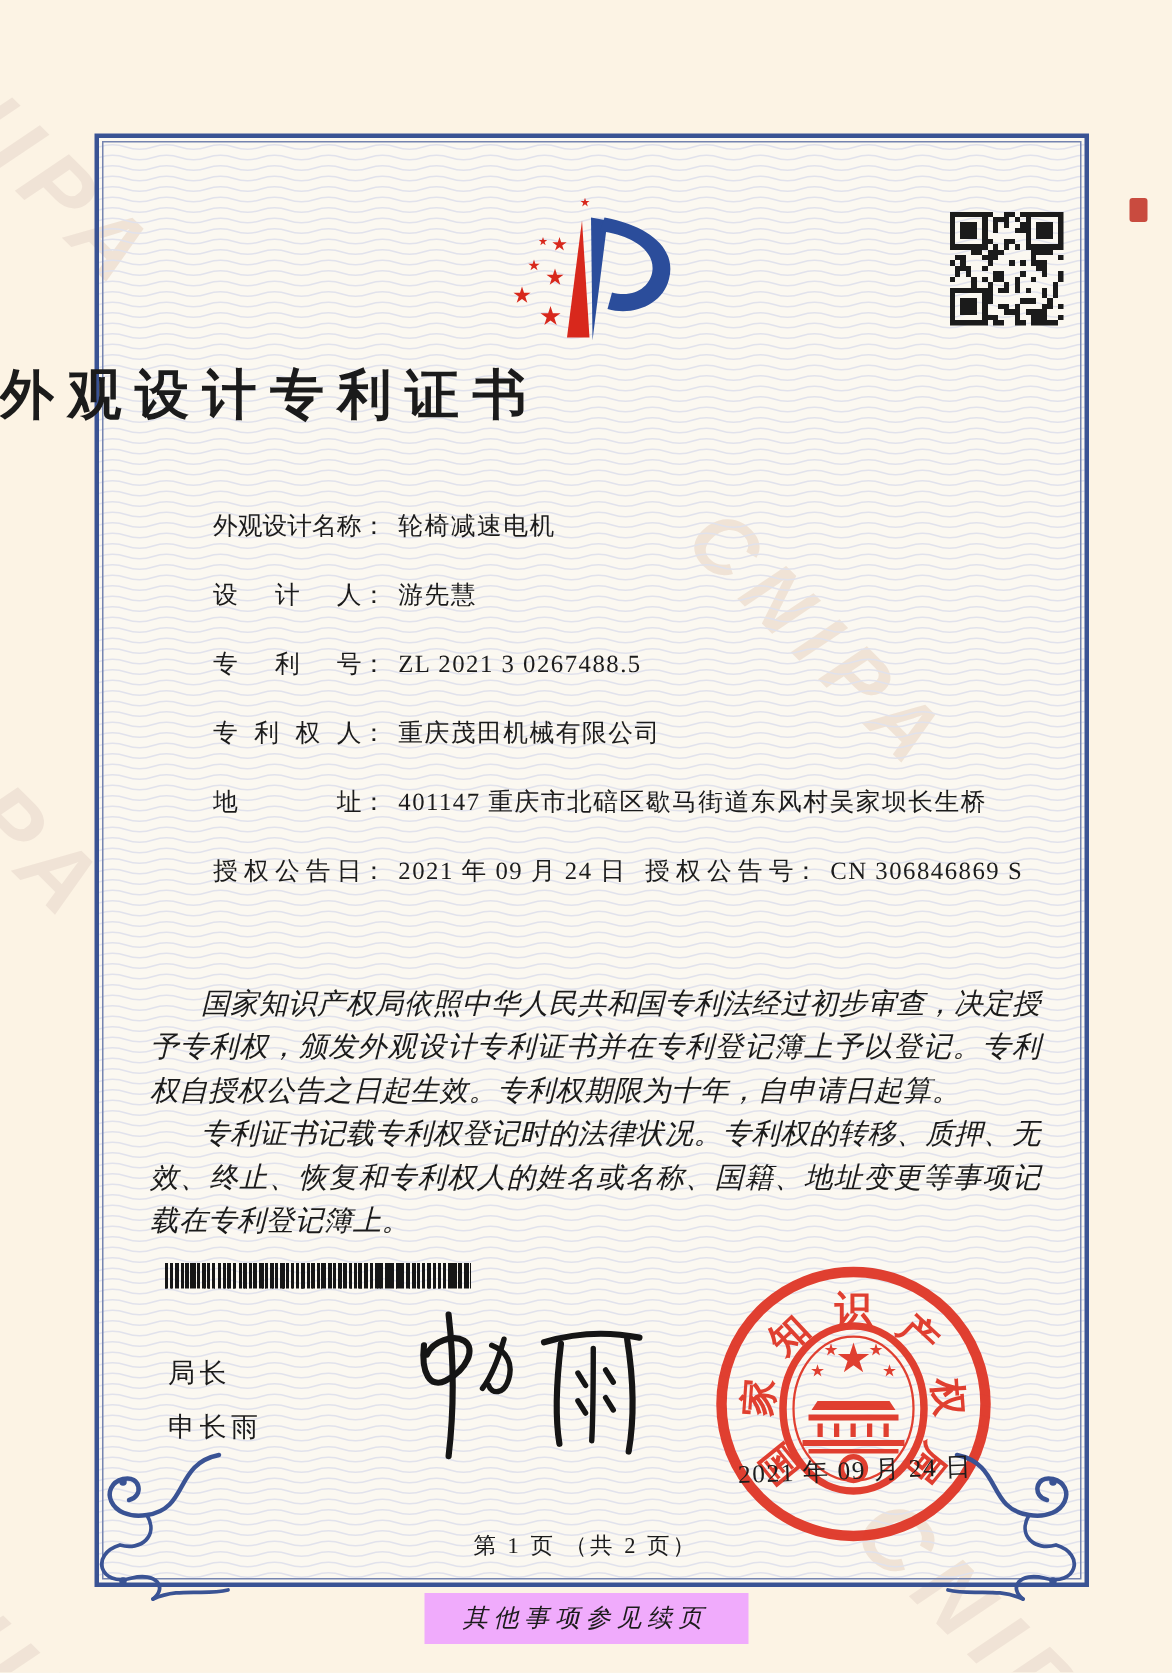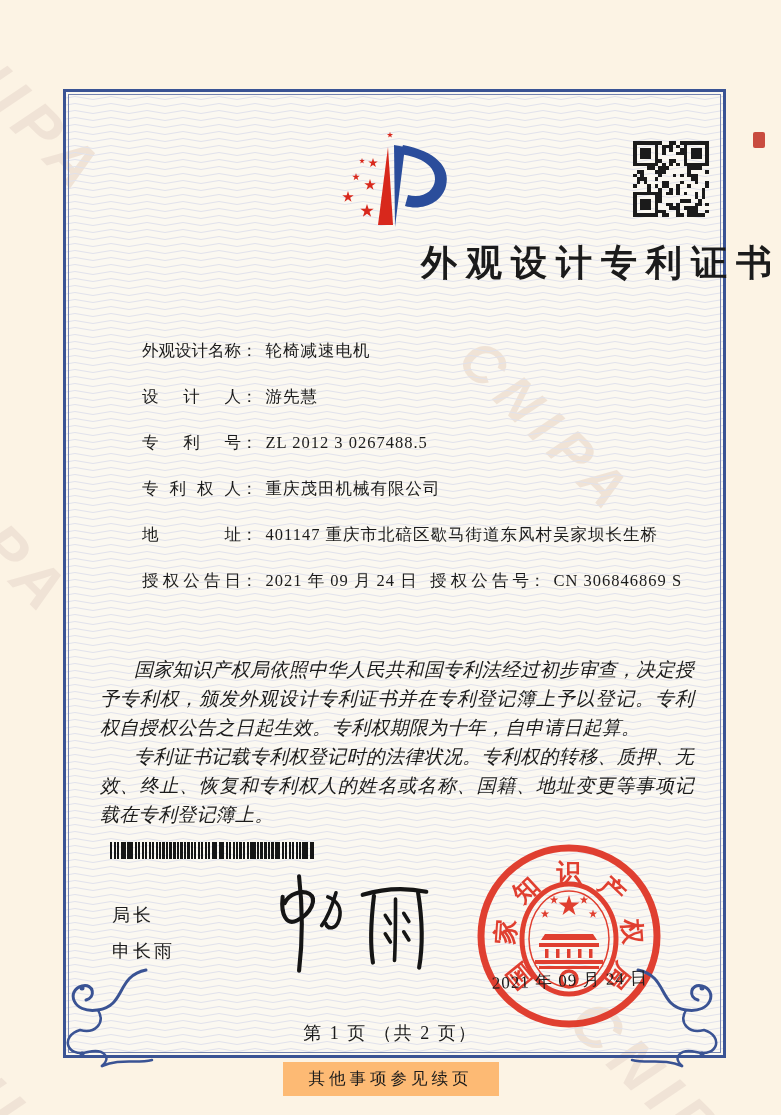--- a/index.html
+++ b/index.html
@@ -14,22 +14,22 @@
   .wm3{left:-82px;top:412px;font-size:62px;}
   .wm4{left:606px;top:985px;font-size:62px;}
   .wm5{left:-54px;top:1002px;font-size:62px;}
   .waves{position:absolute;left:66px;top:92px;width:657px;height:963px;z-index:3;}
   .frame{position:absolute;left:63px;top:89px;width:663px;height:969px;border:3px solid #3a5394;
          box-sizing:border-box;z-index:4;pointer-events:none;}
   .frame::before{content:"";position:absolute;inset:2px;border:1px solid #7584b0;}
   .certno{position:absolute;left:100px;top:136px;z-index:5;font-size:16px;letter-spacing:2px;}
   .logo{position:absolute;left:337px;top:131px;width:116px;height:102px;z-index:5;}
   .qr{position:absolute;left:633px;top:141px;width:76px;height:76px;z-index:5;}
-  .title{position:absolute;left:0;right:0;top:239px;margin:0;text-align:right;
-         font-size:36px;font-weight:bold;letter-spacing:9px;z-index:5;padding-left:19px;}
+  .title{position:absolute;left:0;right:0;top:239px;margin:0;text-align:left;
+         font-size:36px;font-weight:bold;letter-spacing:9px;z-index:5;}
   .fields{position:absolute;left:102px;top:340px;width:592px;z-index:5;font-size:16.5px;margin-left:40px;}
   .frow{line-height:22px;margin-bottom:24px;position:relative;}
   .flabel{display:inline-block;width:99px;text-align:justify;text-align-last:justify;}
   .fcolon{margin-right:8px;}
   .fvalue{letter-spacing:1px;}
   .gp2{position:absolute;left:288px;top:0;}
   .paras{position:absolute;left:100px;top:655px;width:594px;z-index:5;font-size:19px;
          line-height:29px;font-style:italic;letter-spacing:.3px;text-align:justify;}
   .paras p{margin:0;text-indent:34px;}
   .barcode{position:absolute;left:110px;top:842px;width:204px;height:17px;z-index:5;
@@ -39,27 +39,27 @@
       repeating-linear-gradient(90deg,transparent 0 4px,#161616 4px 5px,transparent 5px 12.5px);}
   .signer-title{position:absolute;left:112px;top:903px;z-index:6;font-size:18px;letter-spacing:3px;
       font-family:"Liberation Sans","DejaVu Sans",sans-serif;}
   .signer-name{position:absolute;left:112px;top:939px;z-index:6;font-size:18px;letter-spacing:3px;
       font-family:"Liberation Sans","DejaVu Sans",sans-serif;}
   .sig{position:absolute;left:268px;top:862px;width:175px;height:118px;z-index:6;}
   .seal{position:absolute;left:477px;top:844px;width:186px;height:186px;z-index:5;opacity:.93;}
   .seal-date{position:absolute;left:462px;top:969px;width:216px;text-align:center;z-index:6;
       font-size:17px;letter-spacing:1px;transform:rotate(-2deg);color:#1c1c1c;}
   .pageinfo{position:absolute;left:0;right:0;top:1021px;text-align:center;z-index:5;
-      font-size:18px;letter-spacing:2px;}
+      font-size:15px;letter-spacing:2px;}
   .flourish{position:absolute;width:112px;height:108px;z-index:5;}
   .fl-left{left:42px;top:966px;}
   .fl-right{left:630px;top:966px;transform:scaleX(-1);}
   .contnote{position:absolute;left:0;right:0;top:1062px;text-align:center;z-index:5;}
-  .contnote span{display:inline-block;background:#fdba74;padding:6px 26px;font-size:16.5px;
-      letter-spacing:4px;}
+  .contnote span{display:inline-block;background:#f0abfc;padding:6px 26px;font-size:16.5px;
+      font-style:italic;letter-spacing:4px;}
   .edge-mark{position:absolute;left:753px;top:132px;width:12px;height:16px;background:#c3392c;
       border-radius:2px;z-index:5;opacity:.9;}
 </style>
 </head>
 <body>
 
 <div class="page">
 
   <div class="frame-bg"></div>
 
@@ -313,21 +313,21 @@
   <h1 class="title">外观设计专利证书</h1>
 
   <div class="fields">
     <div class="frow">
       <span class="flabel">外观设计名称</span><span class="fcolon">：</span><span class="fvalue">轮椅减速电机</span>
     </div>
     <div class="frow">
       <span class="flabel">设计人</span><span class="fcolon">：</span><span class="fvalue">游先慧</span>
     </div>
     <div class="frow">
-      <span class="flabel">专利号</span><span class="fcolon">：</span><span class="fvalue">ZL 2012 3 0267488.5</span>
+      <span class="flabel">专利号</span><span class="fcolon">：</span><span class="fvalue">ZL 2021 3 0267488.5</span>
     </div>
     <div class="frow">
       <span class="flabel">专利权人</span><span class="fcolon">：</span><span class="fvalue">重庆茂田机械有限公司</span>
     </div>
     <div class="frow">
       <span class="flabel">地址</span><span class="fcolon">：</span><span class="fvalue">401147 重庆市北碚区歇马街道东风村吴家坝长生桥</span>
     </div>
     <div class="frow">
       <span class="flabel">授权公告日</span><span class="fcolon">：</span><span class="fvalue">2021 年 09 月 24 日</span>
       <span class="gp2">

